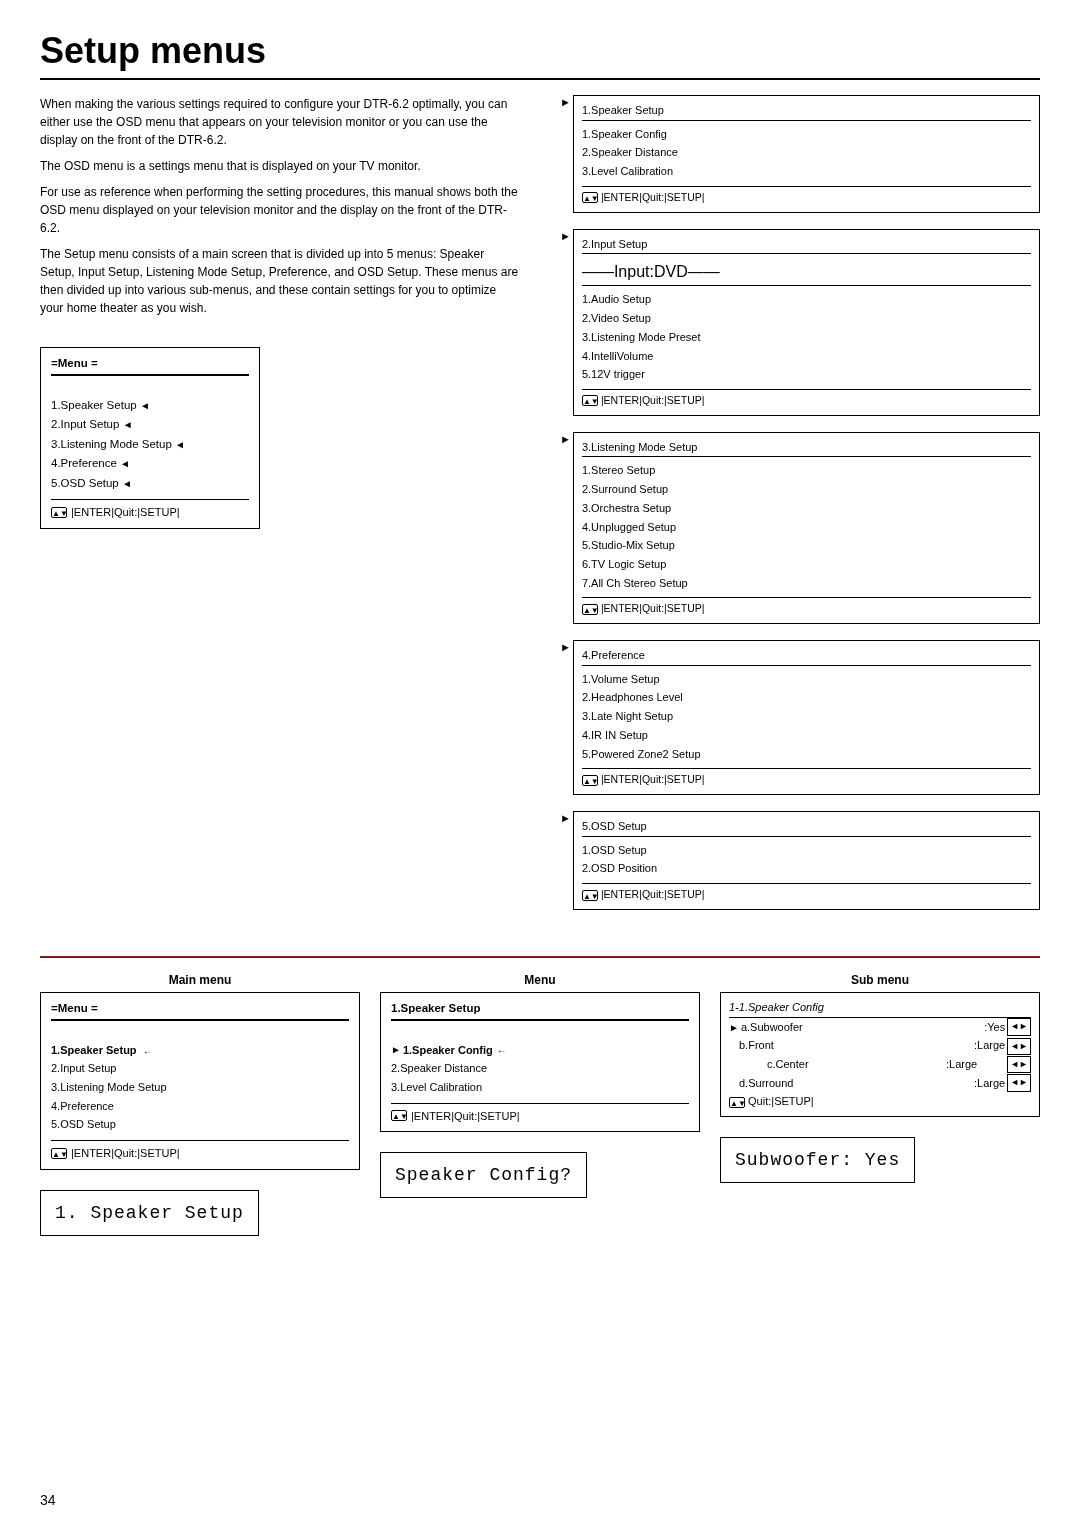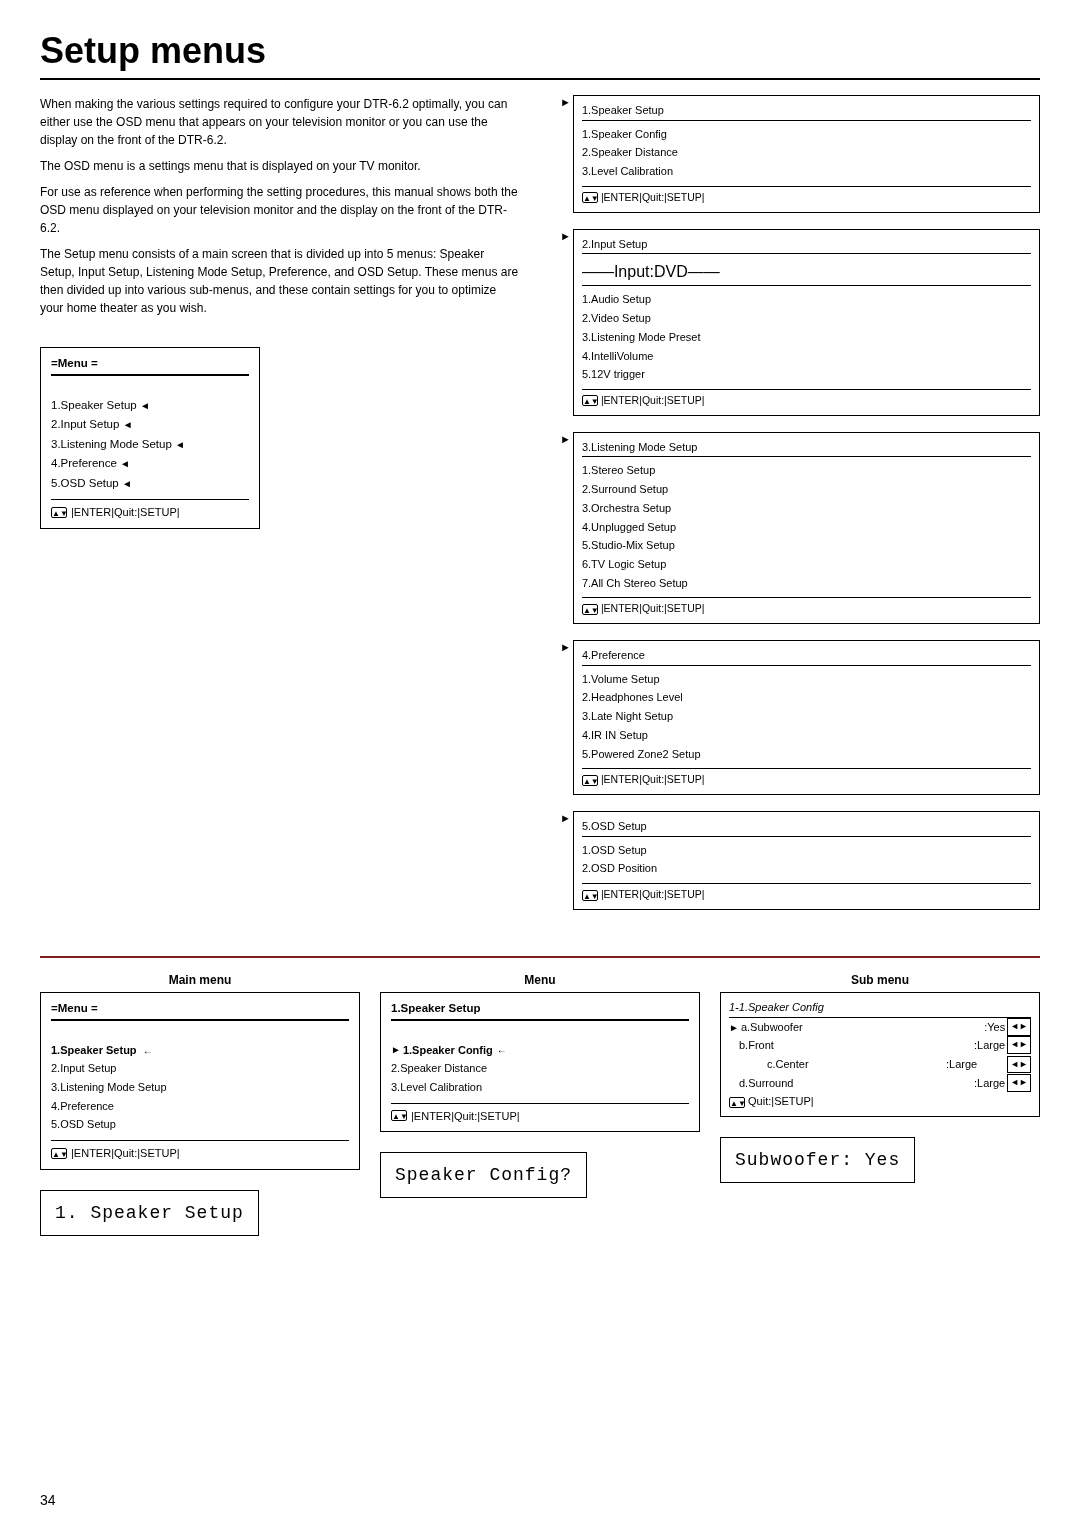--- a/index.html
+++ b/index.html
@@ -284,21 +284,21 @@
     <div style="flex:1;">
       <div class="bottom-label">Sub menu</div>
       <div class="menu-box sub-menu-right">
         <div class="sm-title">1-1.Speaker Config</div>
         <div style="display:flex; align-items:center;">
           <span style="font-size:10px; margin-right:2px;">►</span>
           <span>a.Subwoofer</span>
           <span style="margin-left:auto;">:Yes</span>
           <span class="option-tag">◄►</span>
         </div>
-        <div style="display:flex; align-items:flex-start;">
+        <div style="display:flex; align-items:flex-end;">
           <span style="width:10px; display:inline-block;"></span>
           <span>b.Front</span>
           <span style="margin-left:auto;">:Large</span>
           <span class="option-tag">◄►</span>
         </div>
         <div style="display:flex; align-items:center;gap:28px;">
           <span style="width:10px; display:inline-block;"></span>
           <span>c.Center</span>
           <span style="margin-left:auto;">:Large</span>
           <span class="option-tag">◄►</span>

